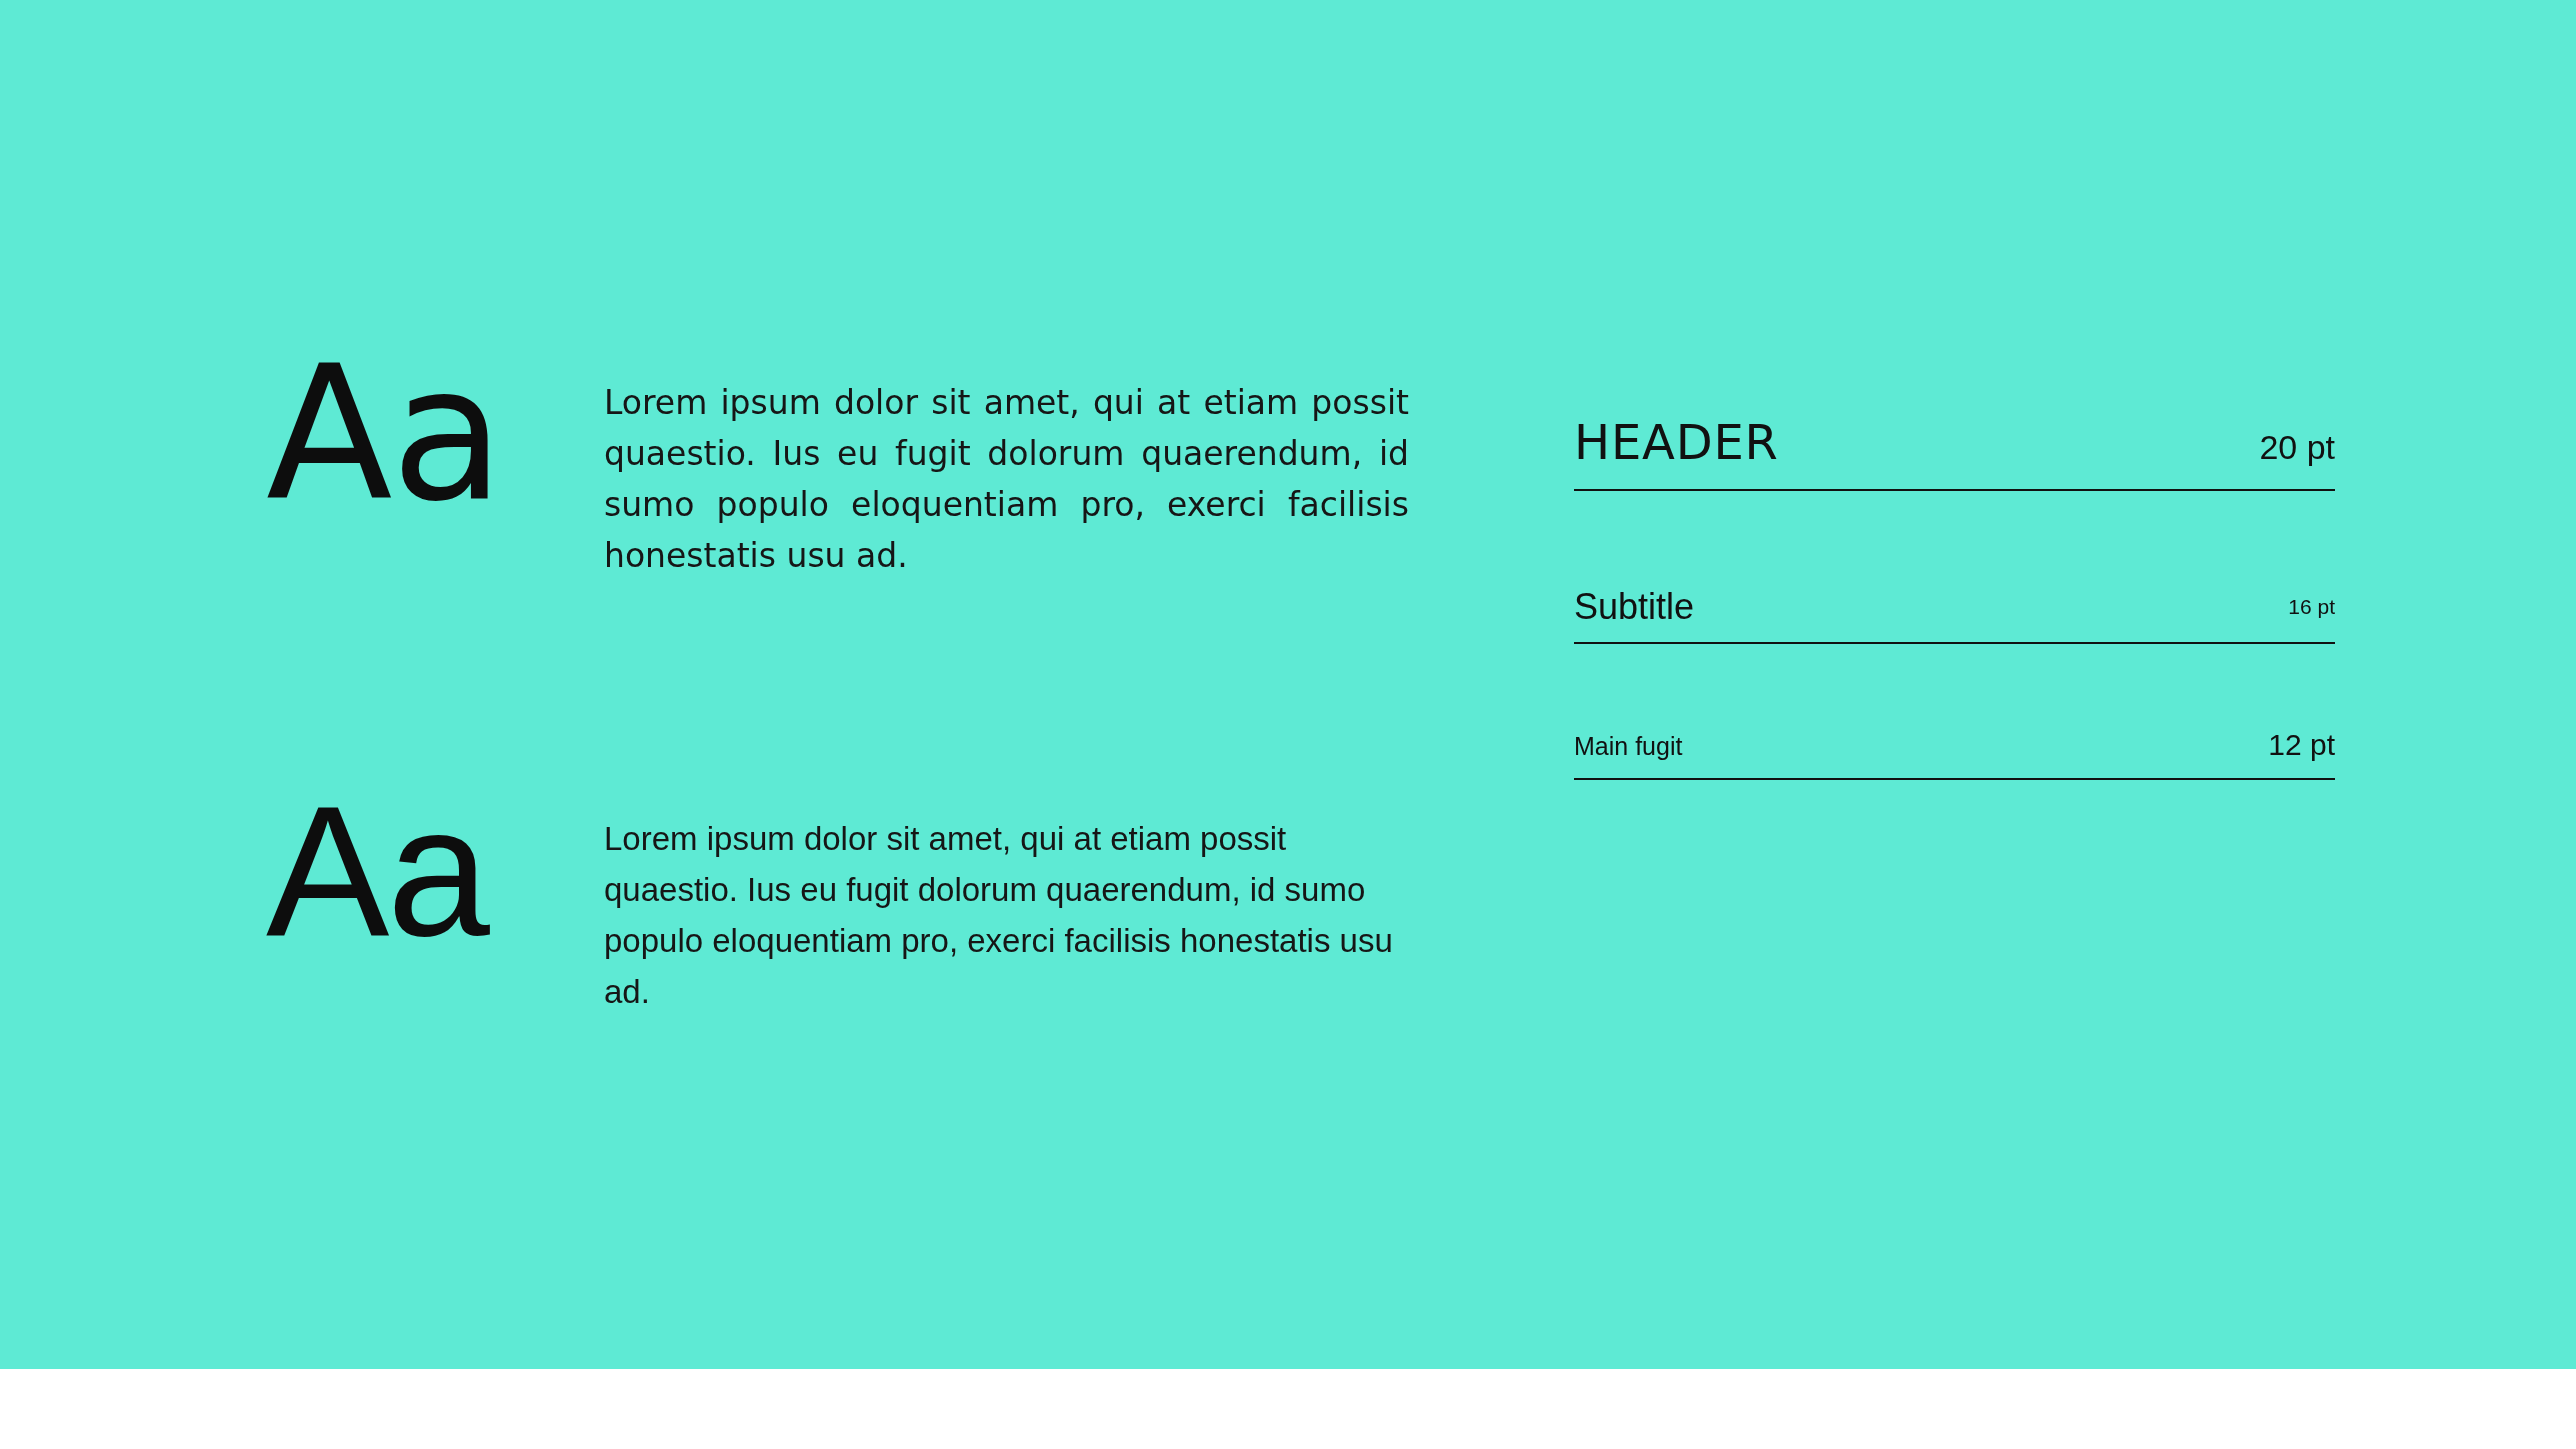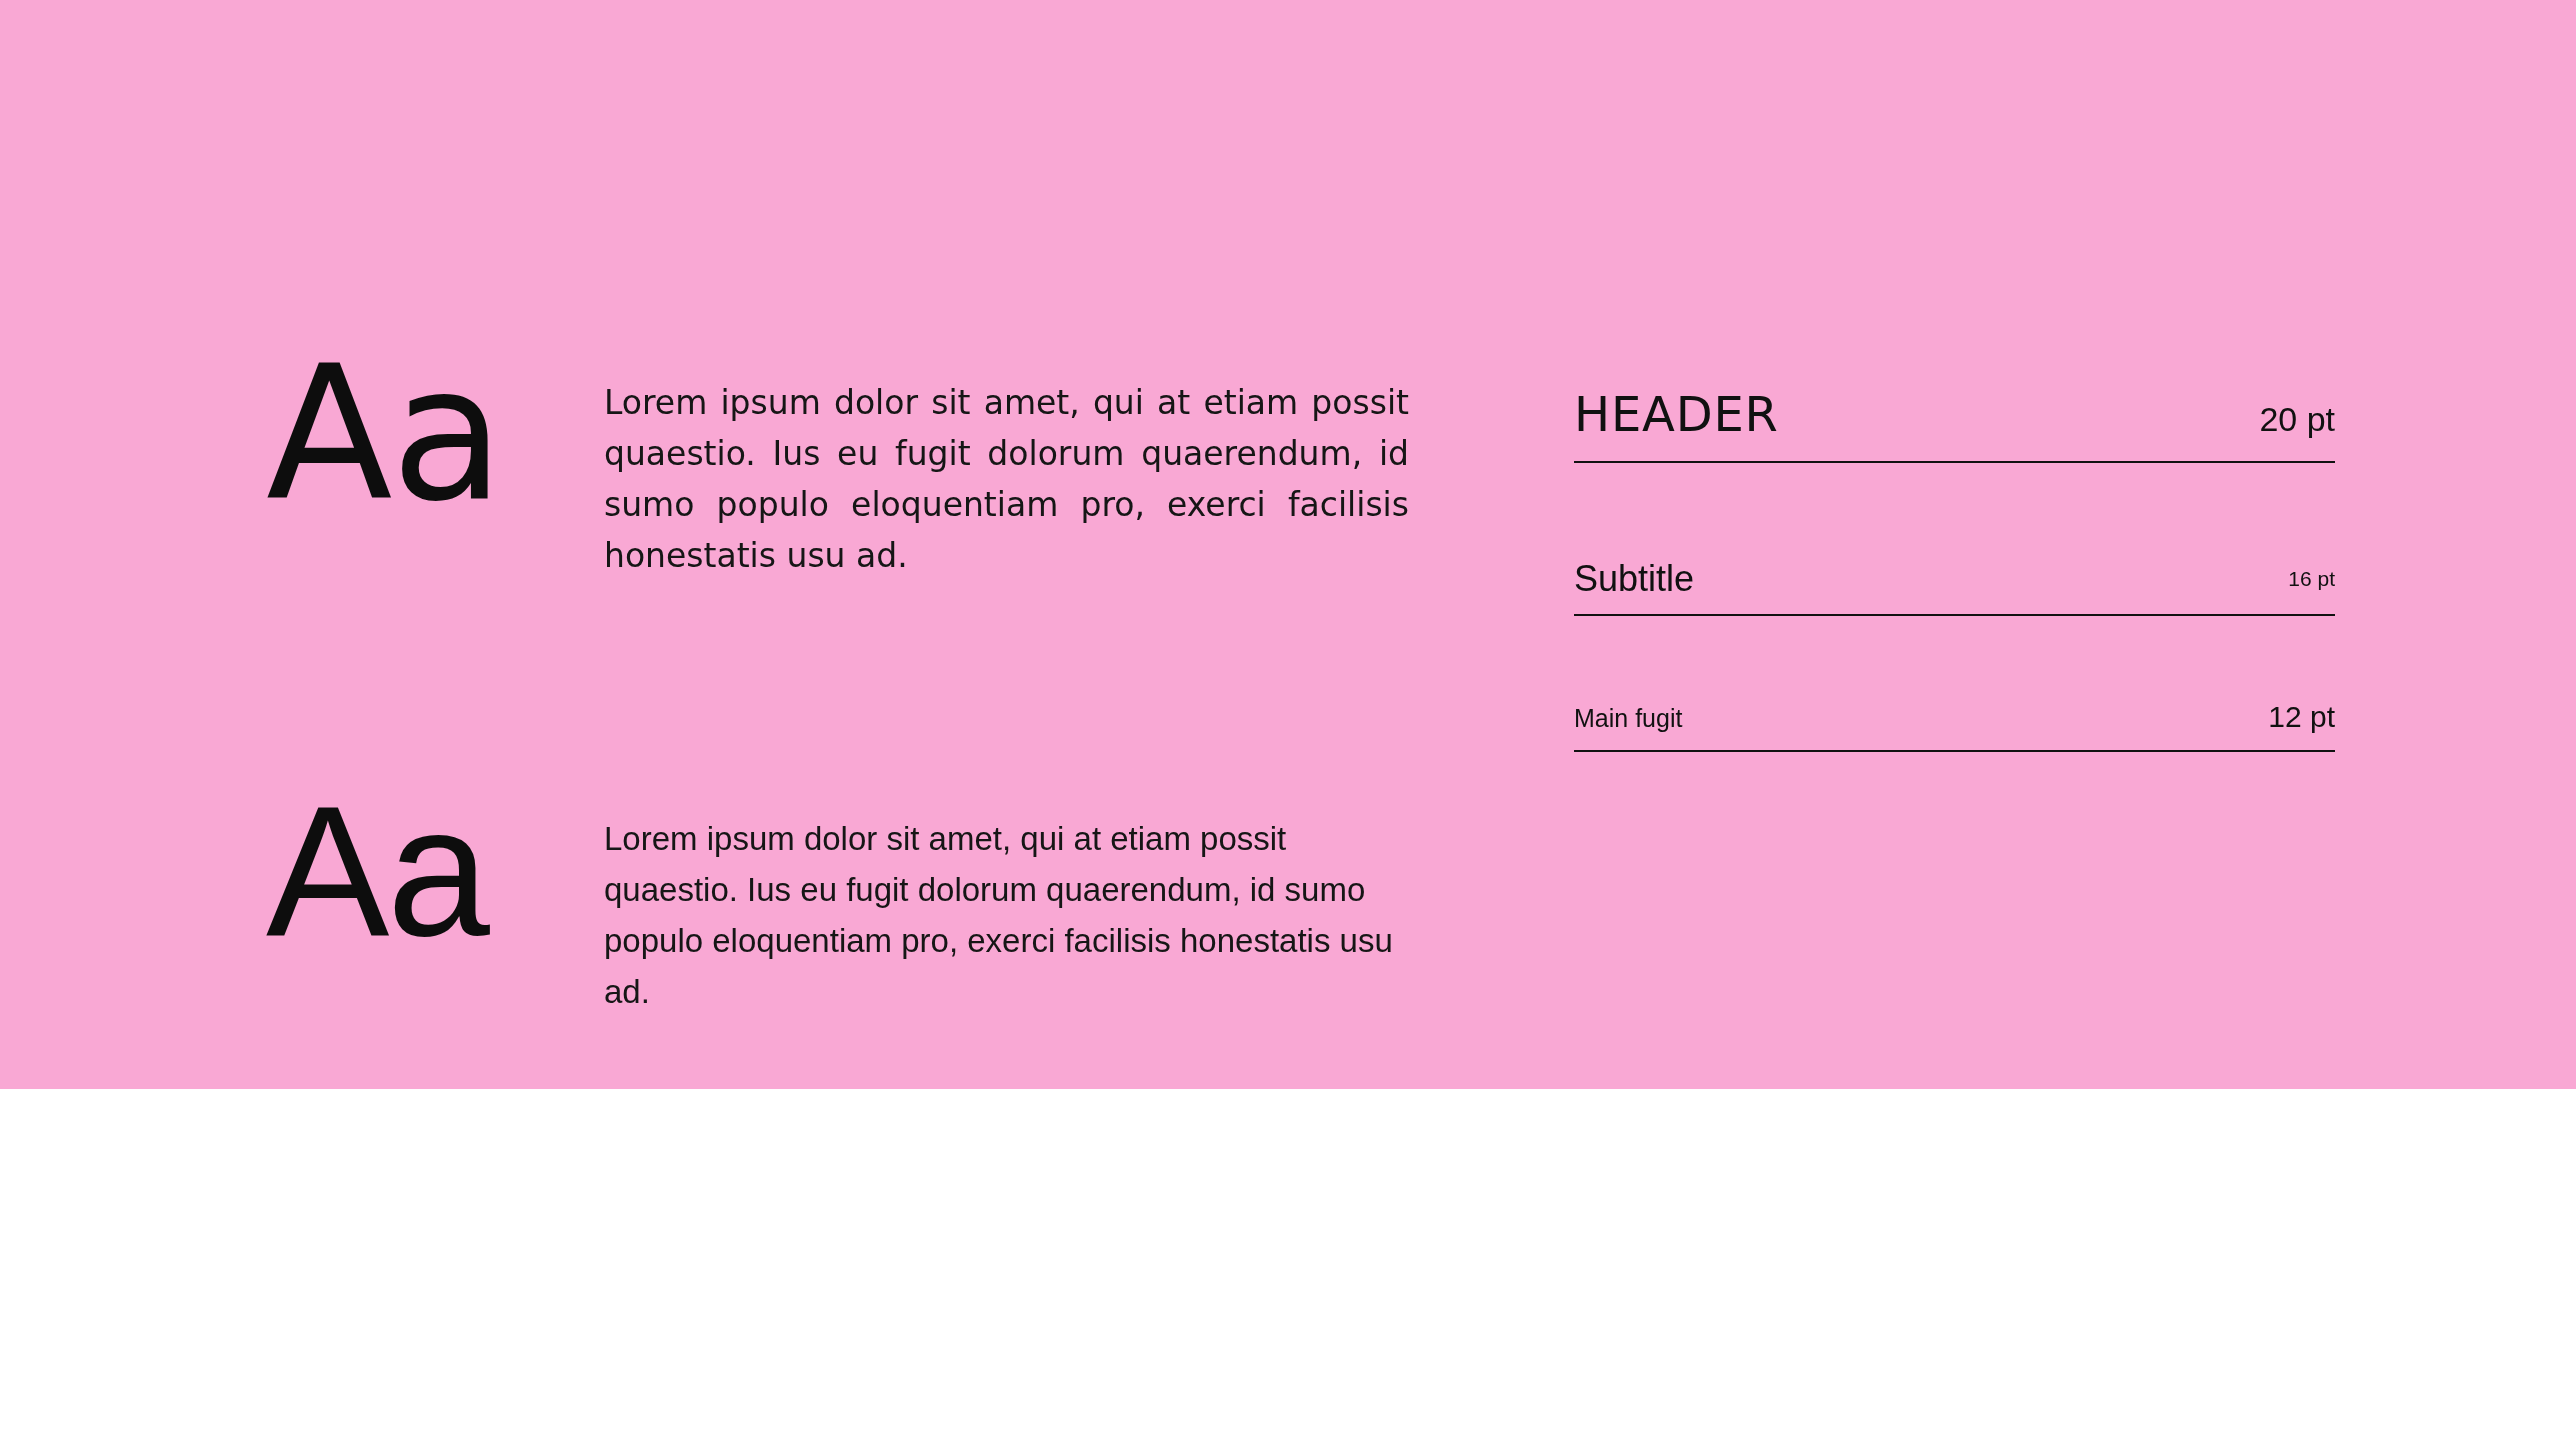--- a/index.html
+++ b/index.html
@@ -14,22 +14,22 @@
     overflow: hidden;
     font-family: "Liberation Sans", sans-serif;
     color: #111111;
   }
 
   .canvas {
     position: absolute;
     left: 0;
     top: 0;
     width: 2576px;
-    height: 1089px;
-    background: #f9a8d4;
+    height: 1369px;
+    background: #5eead4;
   }
 
   
   .specimen {
     position: absolute;
     display: flex;
     align-items: flex-start;
   }
   .specimen-aa {
     width: 338px;
@@ -89,20 +89,21 @@
     top: 386px;
     width: 761px;
   }
   .scale-row {
     position: relative;
     border-bottom: 2.4px solid #111111;
     display: flex;
     align-items: baseline;
     justify-content: space-between;
     box-sizing: border-box;
+    margin-top: 28px;
   }
   .scale-label {
     white-space: nowrap;
   }
   .scale-size {
     white-space: nowrap;
     font-family: "Liberation Sans", sans-serif;
   }
 
   #scale-row-header {

